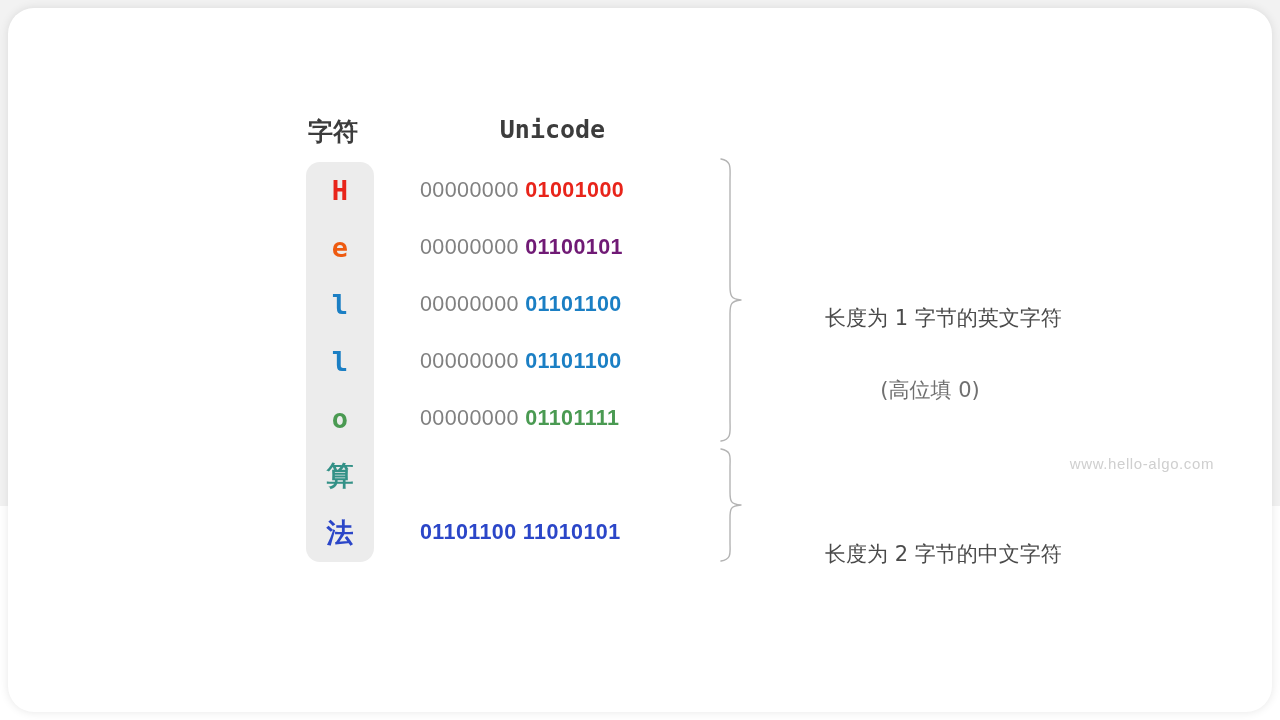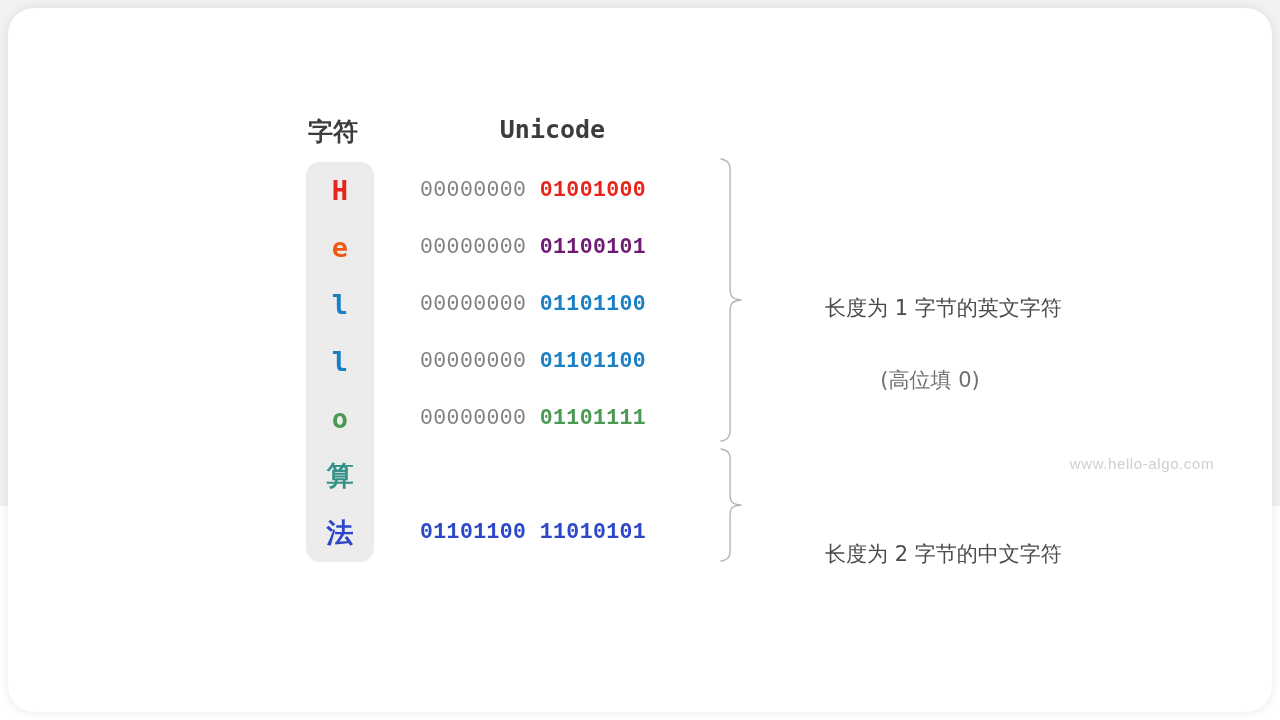--- a/index.html
+++ b/index.html
@@ -101,21 +101,21 @@
   }
 
   .code-cell {
     position: absolute;
     left: 130px;
     top: 0;
     width: 265px;
     height: 57px;
     line-height: 57px;
     text-align: left;
-    font-family: Liberation Mono, monospace;
+    font-family: Liberation Sans, sans-serif;
     font-size: 21.5px;
     letter-spacing: 0.4px;
     white-space: pre;
   }
   .code-hi { font-weight: bold; }
   .code-pad { font-weight: normal; }
 
   
   .brace-svg {
     position: absolute;
@@ -128,21 +128,21 @@
     position: absolute;
     text-align: center;
     color: #4a4a4a;
     font-family: "DejaVu Sans", "Liberation Sans", sans-serif;
     font-size: 21px;
     line-height: 36px;
     white-space: pre;
   }
   #note1 {
     left: 760px;
-    top: 254px;
+    top: 264px;
     width: 340px;
   }
   #note1 .sub {
     display: block;
     color: #707070;
   }
   #note2 {
     left: 760px;
     top: 500px;
     width: 340px;

